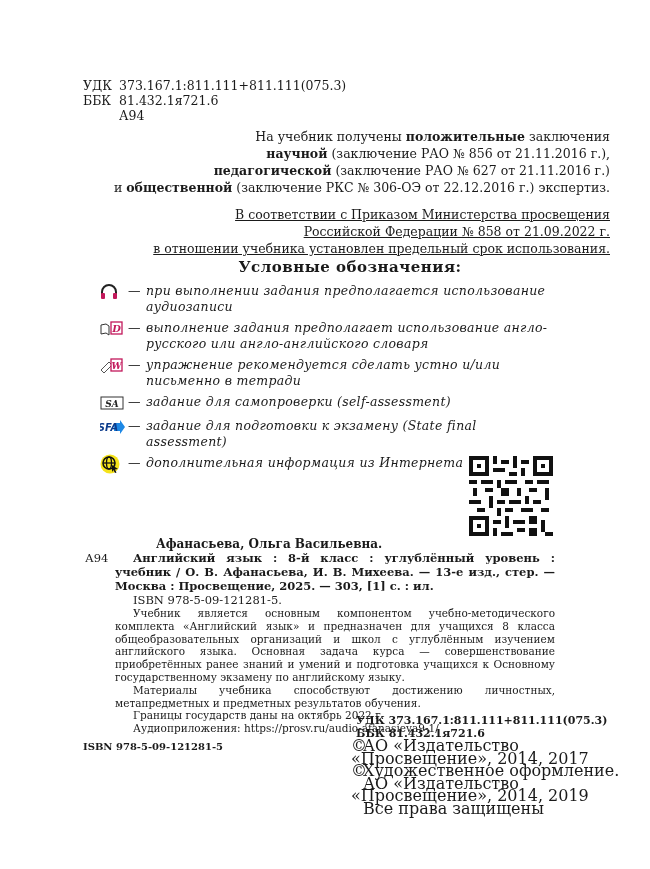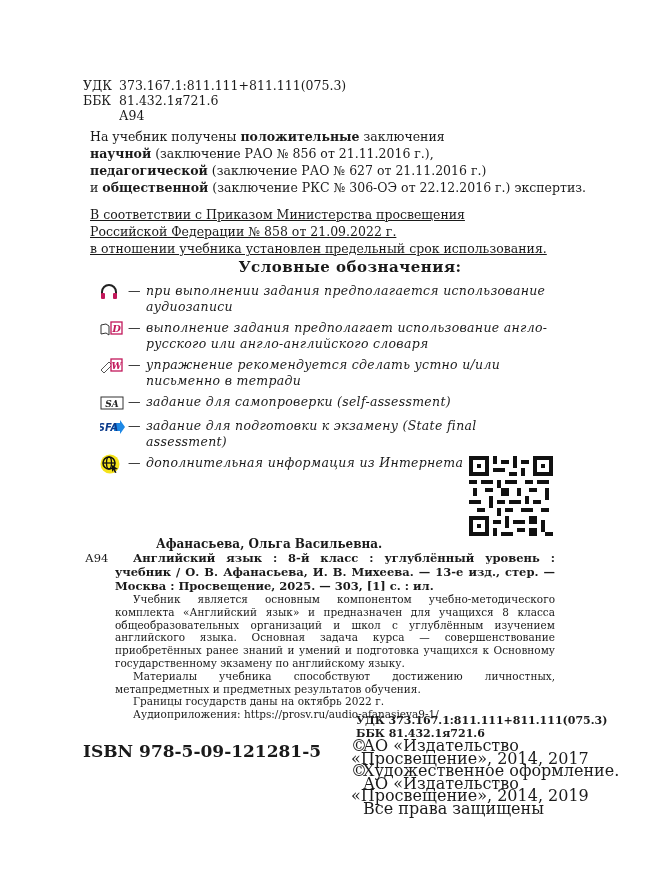--- a/index.html
+++ b/index.html
@@ -2,36 +2,36 @@
 <html><head>
 <meta charset="utf-8">
 <style>
   html, body { margin:0; padding:0; background:#ffffff; }
   body { width:650px; height:869px; position:relative; overflow:hidden;
          font-family:"DejaVu Serif", "Liberation Serif", serif; color:#1a1a1a; }
   .abs { position:absolute; }
   .udk-top { left:83px; top:78px; font-size:12.5px; line-height:15px; }
   .udk-top .row { white-space:nowrap; }
   .udk-top .k { display:inline-block; width:36px; }
-  .center-block { left:90px; width:520px; text-align:left; font-size:12.5px; line-height:17px; }
+  .center-block { left:90px; width:520px; text-align:right; font-size:12.5px; line-height:17px; }
   .b { font-weight:bold; }
   .legend-title { left:90px; width:520px; text-align:center; top:258px; font-size:15px; font-weight:bold; letter-spacing:0.5px; }
   .legend { left:100px; top:283px; width:460px; font-size:12.5px; line-height:15.5px; font-style:italic; }
   .legend .item { display:flex; align-items:flex-start; margin-bottom:6px; }
   .legend .icon { width:28px; height:18px; flex:0 0 28px; display:flex; align-items:center; justify-content:flex-start; }
   .legend .dash { width:18px; flex:0 0 18px; font-style:normal; }
   .legend .txt { flex:1; letter-spacing:0.3px; }
   .qr { left:469px; top:456px; width:84px; height:80px; }
   .bib { left:115px; top:537px; width:440px; font-size:11.5px; line-height:14px; }
   .bib .a94 { position:absolute; left:-30px; }
   .bib .just { text-align:justify;font-weight:bold; }
   .ann { font-size:10.5px; line-height:12.8px; text-align:justify; }
   .ind { text-indent:18px; }
   .udk-bot { left:356px; top:714px; font-size:11px; line-height:13px; font-weight:bold; }
-  .isbn-bot { left:83px; top:741px; font-size:17px; font-weight:bold; }
+  .isbn-bot { left:83px; top:741px; font-size:10px; font-weight:bold; }
   .copy { left:351px; top:740px; font-size:16px; line-height:12.5px; }
   .copy .c { display:inline-block; width:12px; }
 </style>
 </head>
 <body>
 
 <div class="abs udk-top">
   <div class="row"><span class="k">УДК</span><span>373.167.1:811.111+811.111(075.3)</span></div>
   <div class="row"><span class="k">ББК</span><span>81.432.1я721.6</span></div>
   <div class="row"><span class="k"></span><span>А94</span></div>
@@ -177,20 +177,21 @@
     </g>
   </svg>
 </div>
 
 <div class="abs bib">
   <div class="b" style="font-size:12px;margin-left:41px;">Афанасьева, Ольга Васильевна.</div>
   <div style="position:relative;">
     <span class="a94">А94</span>
     <div class="just ind">Английский язык : 8-й класс : углублённый уровень : учебник / О. В. Афанасьева, И. В. Михеева. — 13-е изд., стер. — Москва : Просвещение, 2025. — 303, [1] с. : ил.</div>
   </div>
+  <div class="ind">ISBN 978-5-09-121281-5.</div>
   <div class="ann ind">Учебник является основным компонентом учебно-методического комплекта «Английский язык» и предназначен для учащихся 8 класса общеобразовательных организаций и школ с углублённым изучением английского языка. Основная задача курса — совершенствование приобретённых ранее знаний и умений и подготовка учащихся к Основному государственному экзамену по английскому языку.</div>
   <div class="ann ind">Материалы учебника способствуют достижению личностных, метапредметных и предметных результатов обучения.</div>
   <div class="ann ind">Границы государств даны на октябрь 2022 г.</div>
   <div class="ann ind">Аудиоприложения: https://prosv.ru/audio-afanasieva9-1/</div>
 </div>
 
 <div class="abs udk-bot">
   <div>УДК 373.167.1:811.111+811.111(075.3)</div>
   <div>ББК 81.432.1я721.6</div>
 </div>

